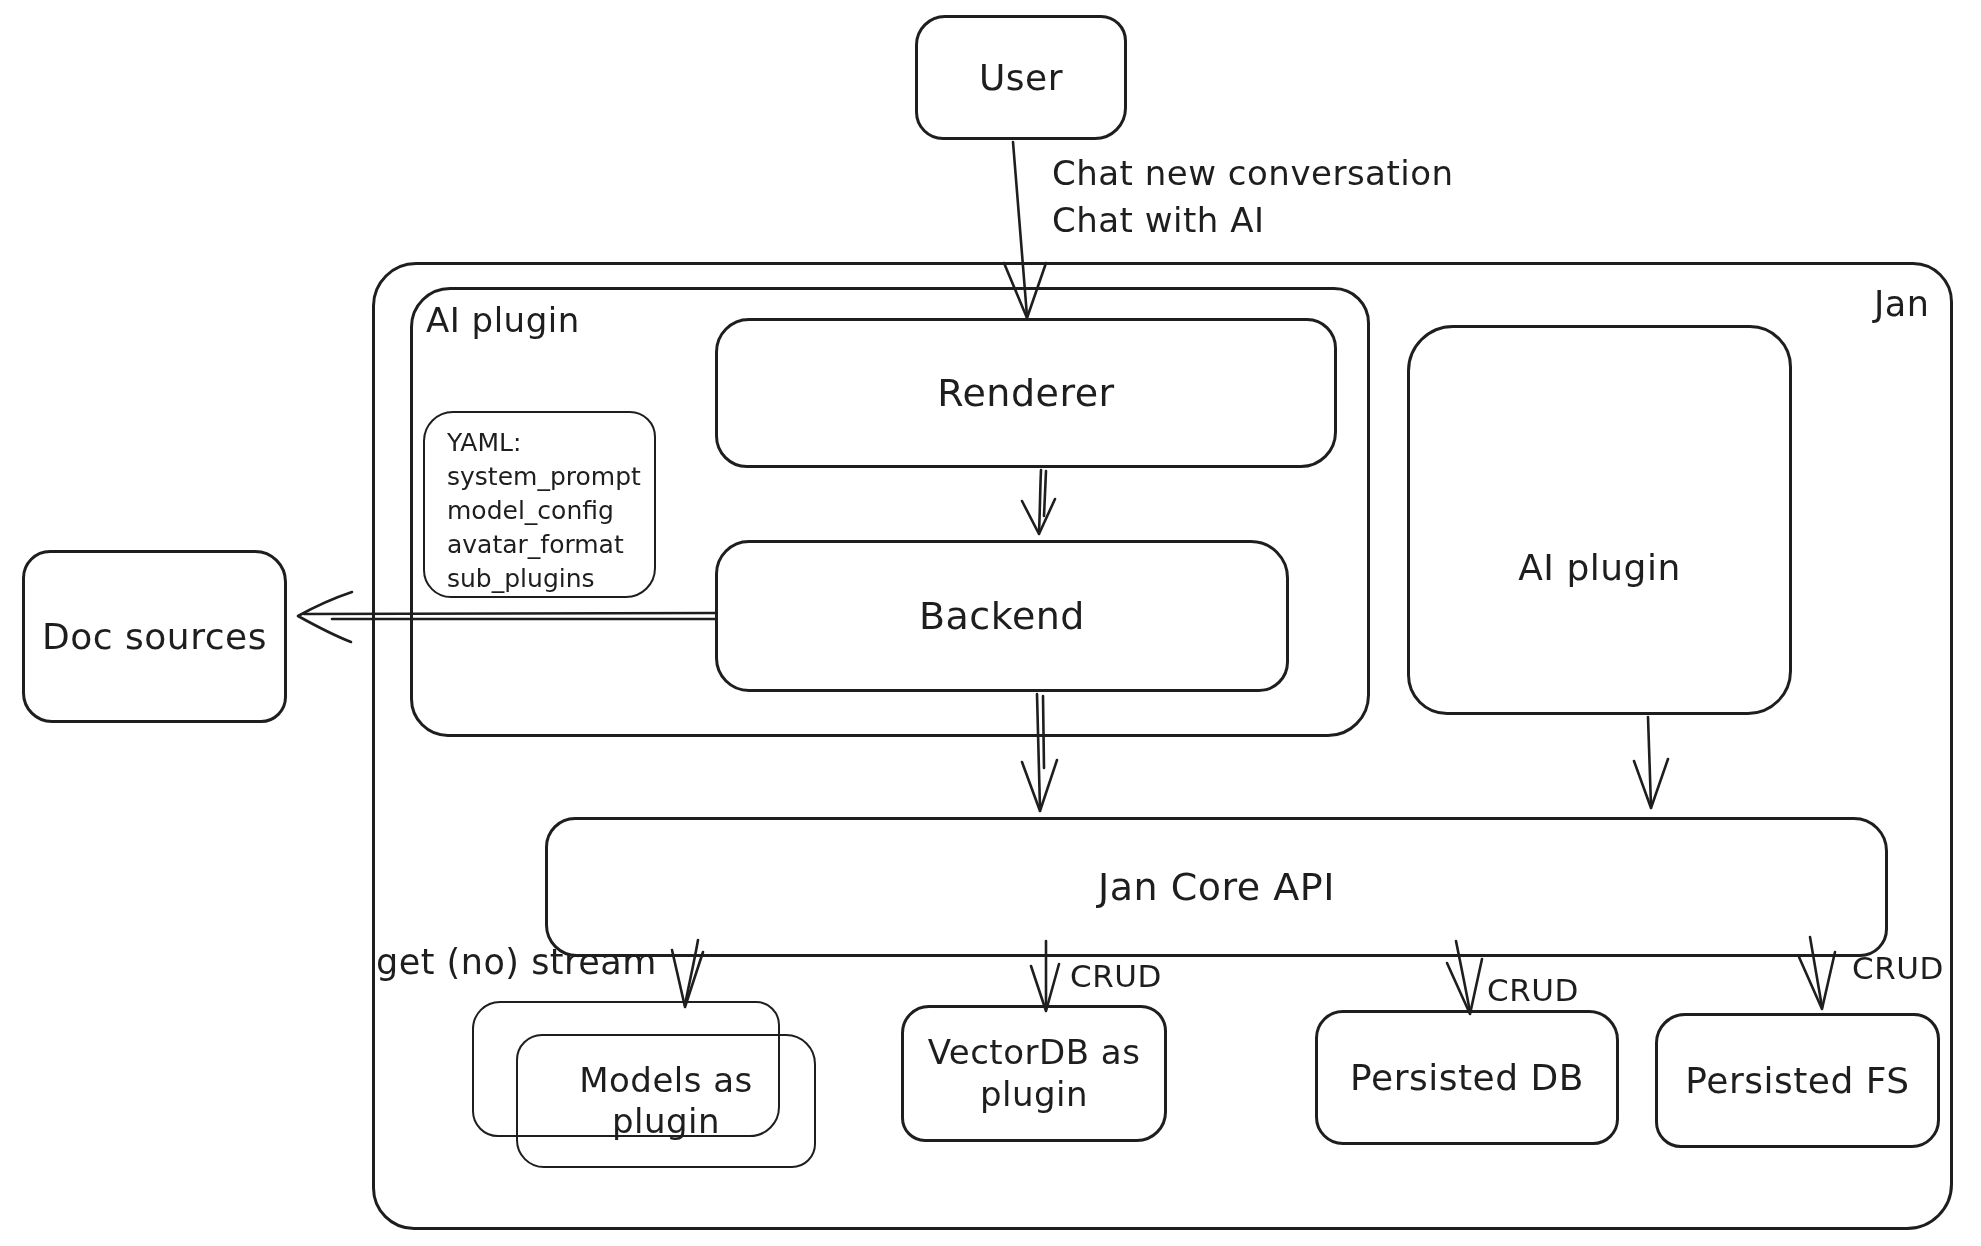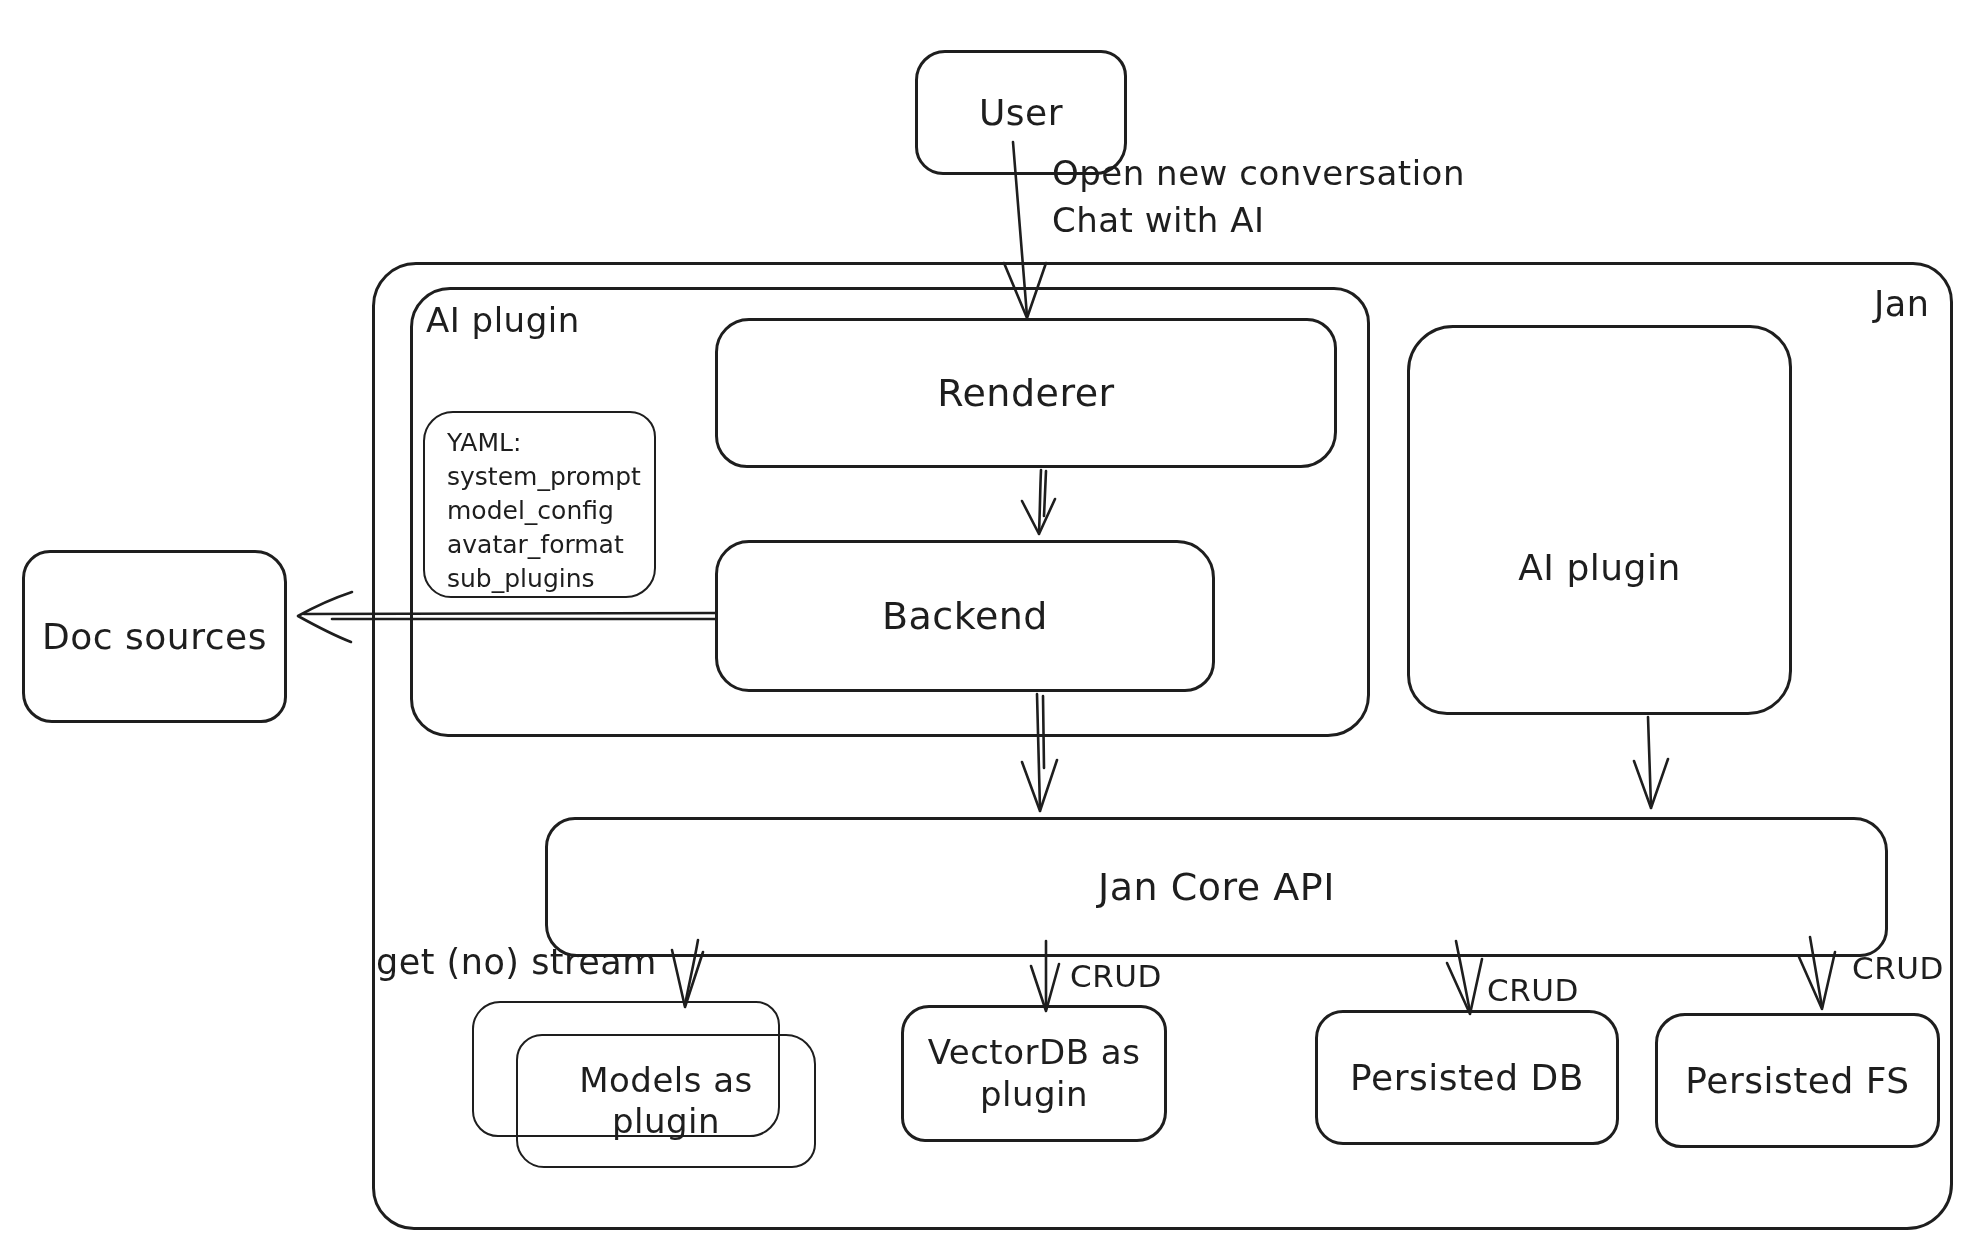--- a/index.html
+++ b/index.html
@@ -21,25 +21,25 @@
     background: transparent;
     display: flex;
     align-items: center;
     justify-content: center;
     text-align: center;
     box-sizing: border-box;
   }
   .lbl { letter-spacing: 0.5px; line-height: 1.22; }
 
   
-  .user-box      { left: 915px;  top: 15px;   width: 212px;  height: 125px; border-radius: 30px 26px 32px 28px; font-size: 36px; margin-top: 35px; }
+  .user-box      { left: 915px;  top: 15px;   width: 212px;  height: 125px; border-radius: 30px 26px 32px 28px; font-size: 36px; }
   .jan-outer     { left: 372px;  top: 262px;  width: 1581px; height: 968px; border-radius: 44px 40px 46px 42px; }
   .plugin-group  { left: 410px;  top: 287px;  width: 960px;  height: 450px; border-radius: 40px 36px 42px 38px; }
   .renderer-box  { left: 715px;  top: 318px;  width: 622px;  height: 150px; border-radius: 34px 30px 36px 32px; font-size: 38px; }
-  .backend-box   { left: 715px;  top: 540px;  width: 500px;  height: 152px; border-radius: 34px 38px 30px 34px; font-size: 38px; }
+  .backend-box   { left: 715px;  top: 540px;  width: 574px;  height: 152px; border-radius: 34px 38px 30px 34px; font-size: 38px; }
   .yaml-box      { left: 423px;  top: 411px;  width: 233px;  height: 187px; border-radius: 30px 26px 30px 28px; border-width: 2.5px;
                    display: block; padding: 13px 0 0 22px; font-size: 25px; line-height: 34px; text-align: left; }
   .plugin-right  { left: 1407px; top: 325px;  width: 385px;  height: 390px; border-radius: 46px 42px 44px 40px; font-size: 36px; padding-top: 96px; }
   .doc-box       { left: 22px;   top: 550px;  width: 265px;  height: 173px; border-radius: 28px 32px 26px 30px; font-size: 36px; }
   .core-box      { left: 545px;  top: 817px;  width: 1343px; height: 140px; border-radius: 30px 34px 28px 32px; font-size: 38px; }
   .models-back   { left: 472px;  top: 1001px; width: 308px;  height: 136px; border-radius: 28px 24px 30px 26px; border-width: 2.5px; }
   .models-front  { left: 516px;  top: 1034px; width: 300px;  height: 134px; border-radius: 26px 30px 24px 28px; border-width: 2.5px; font-size: 34px; }
   .vectordb-box  { left: 901px;  top: 1005px; width: 266px;  height: 137px; border-radius: 28px 26px 30px 24px; font-size: 34px; }
   .pdb-box       { left: 1315px; top: 1010px; width: 304px;  height: 135px; border-radius: 28px 30px 26px 28px; font-size: 36px; }
   .pfs-box       { left: 1655px; top: 1013px; width: 285px;  height: 135px; border-radius: 30px 26px 28px 26px; font-size: 36px; }
@@ -121,21 +121,21 @@
     <span class="lbl wrap-255">VectorDB as plugin</span>
   </div>
   <div class="box pdb-box">
     <span class="lbl">Persisted DB</span>
   </div>
   <div class="box pfs-box">
     <span class="lbl">Persisted FS</span>
   </div>
 
   <div class="float-lbl user-edge-lbl">
-    <div>Open new conversation</div>
+    <div>Chat new conversation</div>
     <div>Chat with AI</div>
   </div>
   <div class="float-lbl stream-lbl">get (no) stream</div>
   <div class="float-lbl crud-1">CRUD</div>
   <div class="float-lbl crud-2">CRUD</div>
   <div class="float-lbl crud-3">CRUD</div>
 
   <svg class="edges" viewBox="0 0 1981 1246" xmlns="http://www.w3.org/2000/svg">
     <g>
       <path d="M1013,142 C1018,205 1023,262 1027,316"></path>

